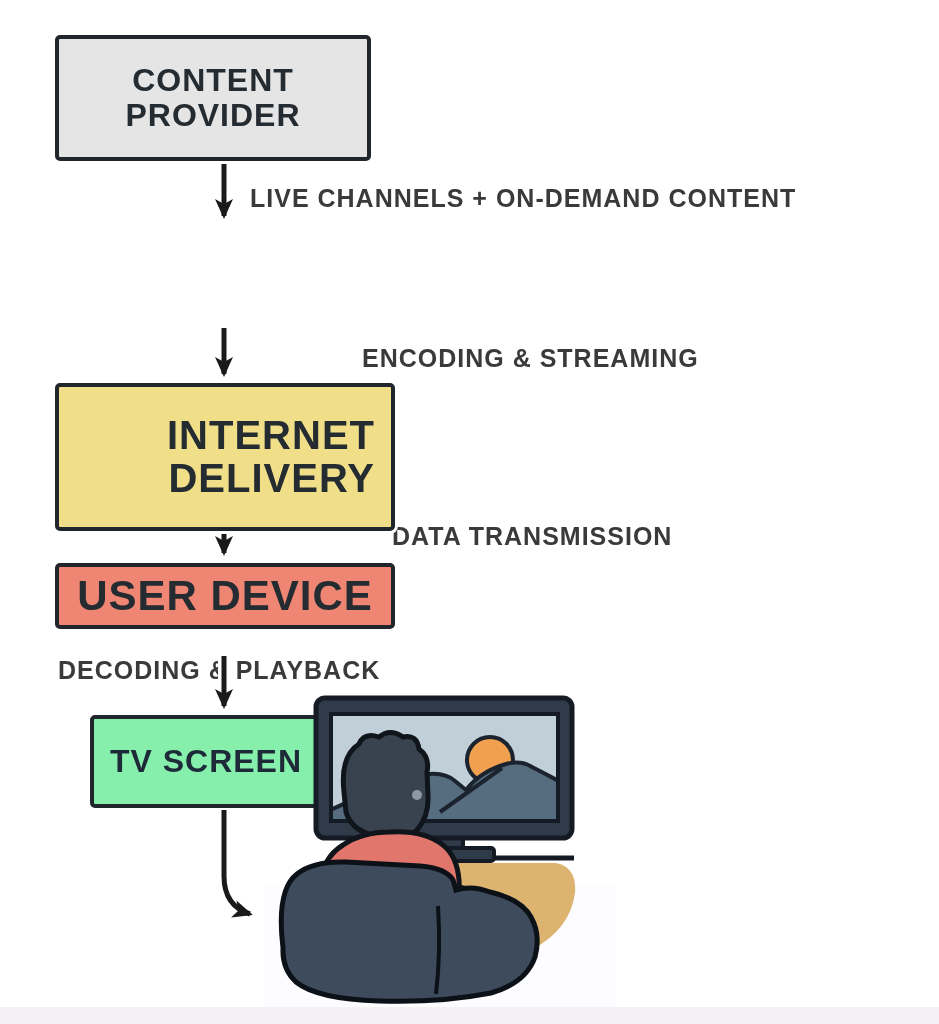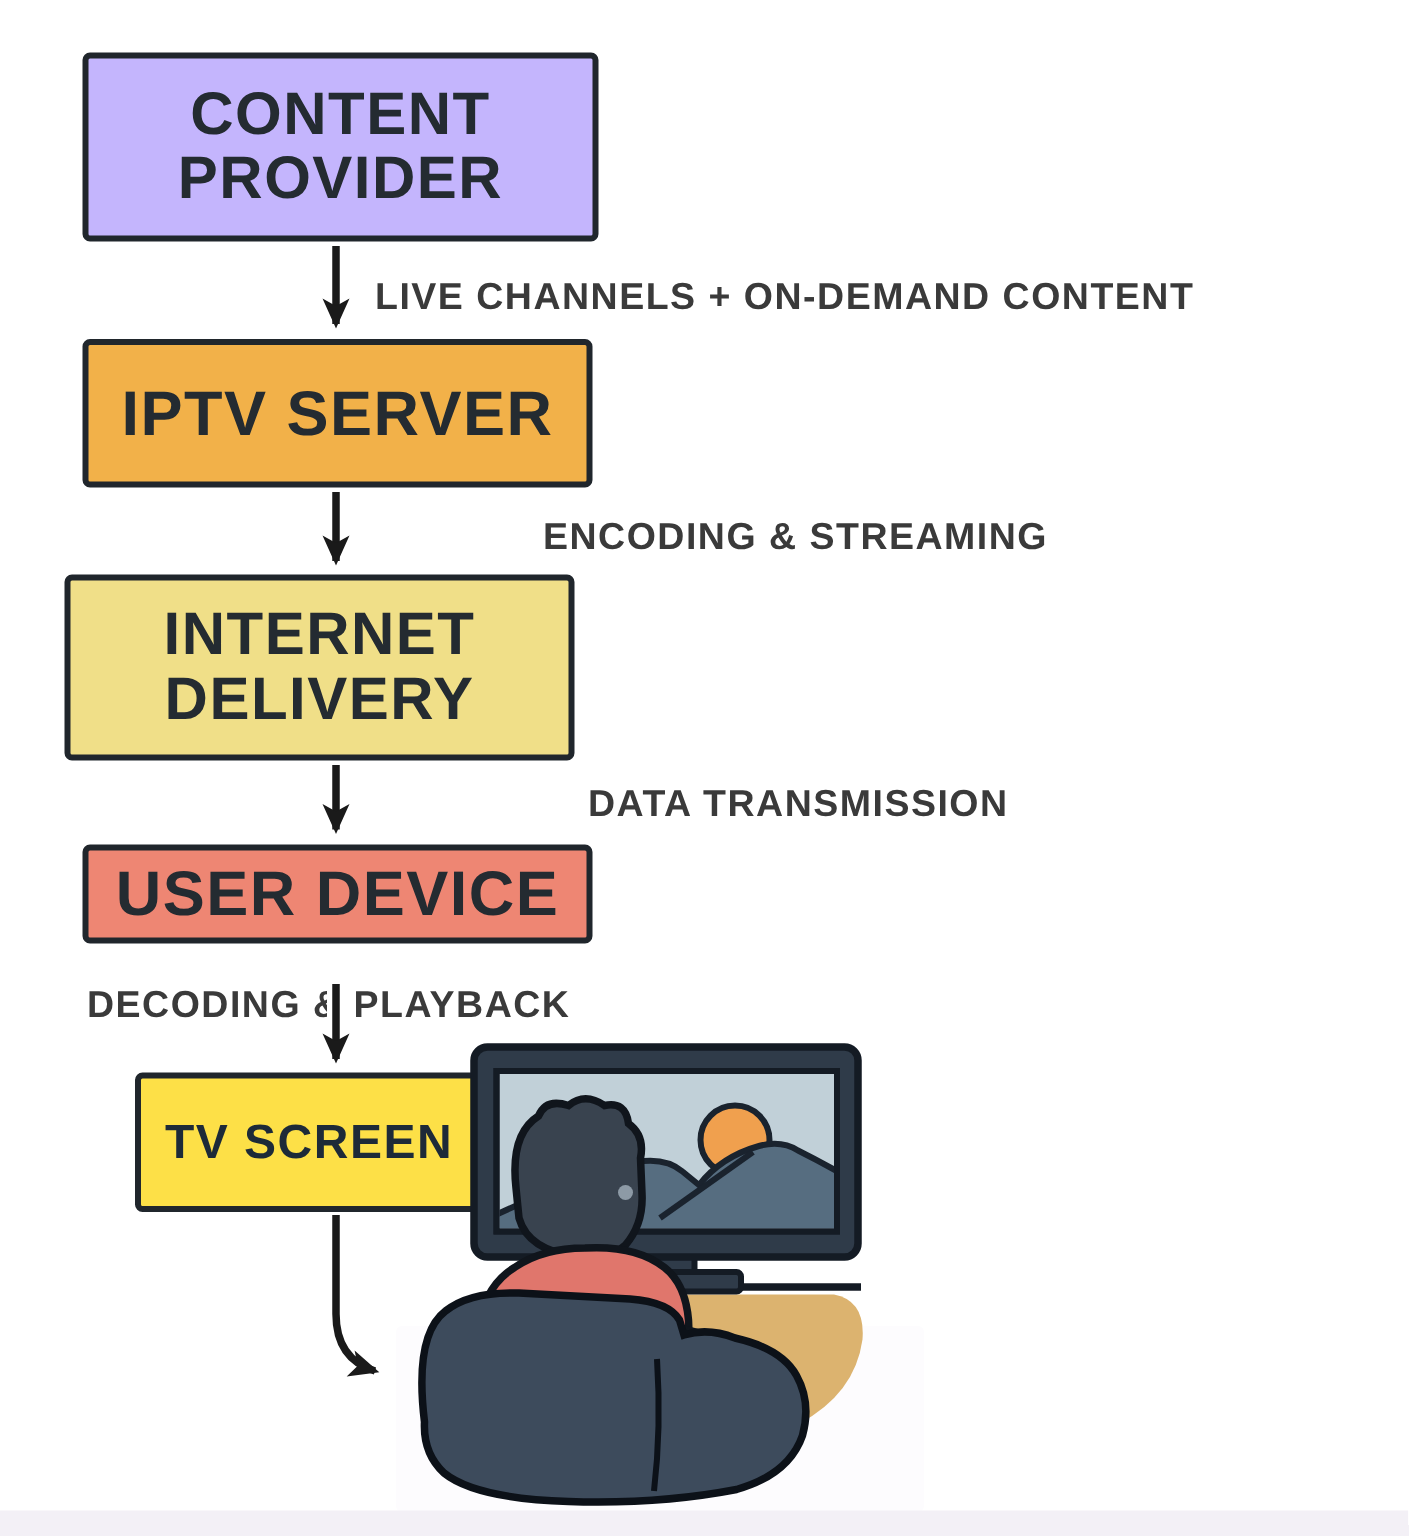--- a/index.html
+++ b/index.html
@@ -8,25 +8,25 @@
     position:relative; width:939px; height:1024px; overflow:hidden;
     background:#ffffff; font-family:"Liberation Sans", sans-serif;
   }
   .node {
     position:absolute; box-sizing:border-box; z-index:3;
     display:flex; align-items:center; justify-content:center; text-align:center;
     border:4px solid #20262c; border-radius:5px;
     box-shadow:0 0 0 3px #ffffff;
     font-weight:bold; color:#242b31; letter-spacing:1px; line-height:1.08;
   }
-  .node-content-provider { left:55px; top:35px;  width:344px; height:126px; background:#c4b5fd; font-size:40px; }
+  .node-content-provider { left:55px; top:35px;  width:316px; height:126px; background:#e5e5e5; font-size:32px; }
   .node-iptv-server      { left:55px; top:226px; width:340px; height:99px;  background:#f2b149; font-size:42px; }
-  .node-internet-delivery{ left:43px; top:383px; width:340px; height:124px; background:#f0df88; font-size:40px; }
+  .node-internet-delivery{ left:55px; top:383px; width:340px; height:148px; background:#f0df88; font-size:40px;text-align:right; }
   .node-user-device      { left:55px; top:563px; width:340px; height:66px;  background:#ee8673; font-size:42px; }
-  .node-tv-screen        { left:90px; top:715px; width:232px; height:93px;  background:#fde047; font-size:32px; color:#1d2a38; z-index:1; }
+  .node-tv-screen        { left:90px; top:715px; width:232px; height:93px;  background:#86efac; font-size:32px; color:#1d2a38; z-index:1; }
   .node-label-2line { max-width:300px; }
   .edge-label {
     position:absolute; z-index:1; white-space:nowrap;
     font-weight:600; font-size:25px; color:#3a3a3a; letter-spacing:1px;
   }
   .edge-label-1 { left:250px; top:184px; }
   .edge-label-2 { left:362px; top:344px; }
   .edge-label-3 { left:392px; top:522px; }
   .edge-label-4 { left:58px;  top:656px; }
   #gfx { position:absolute; left:0; top:0; z-index:2; pointer-events:none; }
@@ -93,23 +93,20 @@
       <path d="M318,934 L320,886 Q322,858 343,845 Q362,832 390,832 Q424,830 443,845 Q457,856 459,880 L461,934 Z" fill="#e0766c" stroke="#10151c" stroke-width="5"></path>
       <path d="M446,884 Q470,887 488,898 Q500,905 495,915 Q487,923 468,917 L446,908 Z" fill="#f2cba1" stroke="#10151c" stroke-width="4"></path>
       <path d="M283,948 Q276,890 297,874 Q313,861 346,862 L420,866 Q446,868 453,880 L456,890 Q472,885 490,892 Q521,899 531,917 Q541,935 535,957 Q526,983 491,993 Q439,1003 379,1001 Q317,999 296,982 Q282,969 283,948 Z" fill="#3d4b5c" stroke="#0c1118" stroke-width="5"></path>
       <path d="M438,906 Q441,952 436,994" stroke="#0c1118" stroke-width="4" fill="none"></path>
     </g>
   </svg>
 
   <div class="node node-content-provider">
     <span class="node-label-2line">CONTENT PROVIDER</span>
   </div>
-  <div class="node node-iptv-server">
-    <span>IPTV SERVER</span>
-  </div>
   <div class="node node-internet-delivery">
     <span class="node-label-2line">INTERNET DELIVERY</span>
   </div>
   <div class="node node-user-device">
     <span>USER DEVICE</span>
   </div>
   <div class="node node-tv-screen">
     <span>TV SCREEN</span>
   </div>
 

